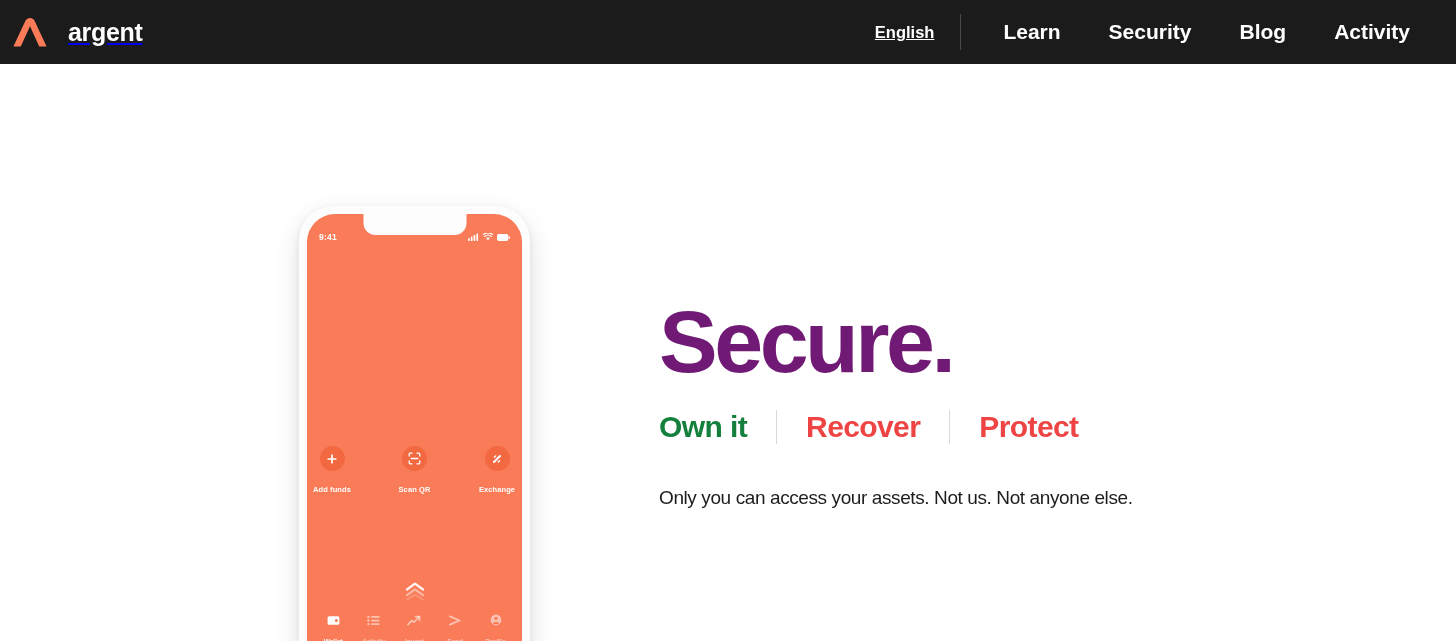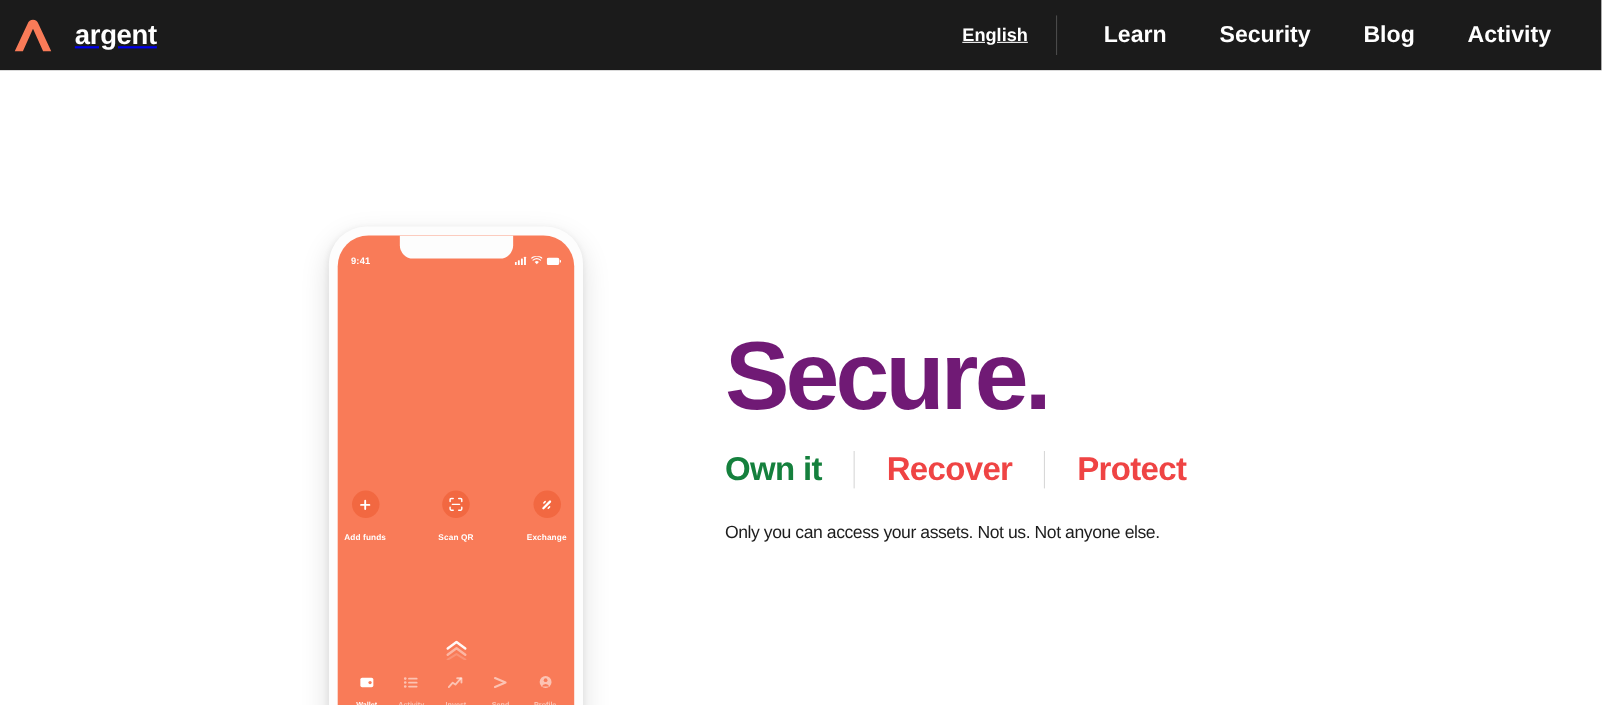--- a/index.html
+++ b/index.html
@@ -148,22 +148,22 @@
     font-family:"Liberation Sans", sans-serif;
     cursor:pointer;
   }
   .tab.active{ color:#15803d; }
   .tab.inactive{ color:#ef4444; }
   .tab-sep{
     width:1px; height:34px; background:#d8d8d8;
     margin:0 29px;
   }
   .lede{
-    margin-top:30px;
-    font-size:16px; color:#1d1d1d;
+    margin-top:40px;
+    font-size:19px; color:#1d1d1d;
     line-height:1.43; letter-spacing:-0.4px;
     max-width:560px;
   }
 </style>
 </head>
 <body>
 
 <header class="site-header">
   <a class="brand" href="#">
     <span class="brand-mark">

